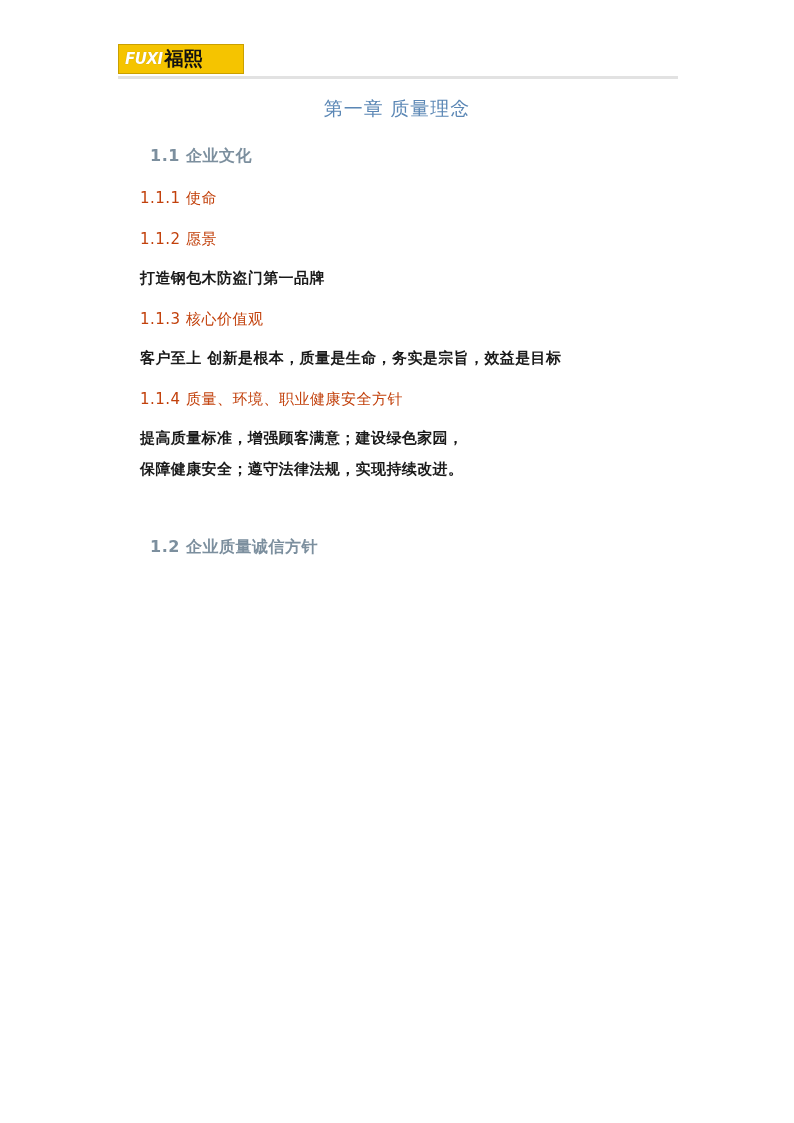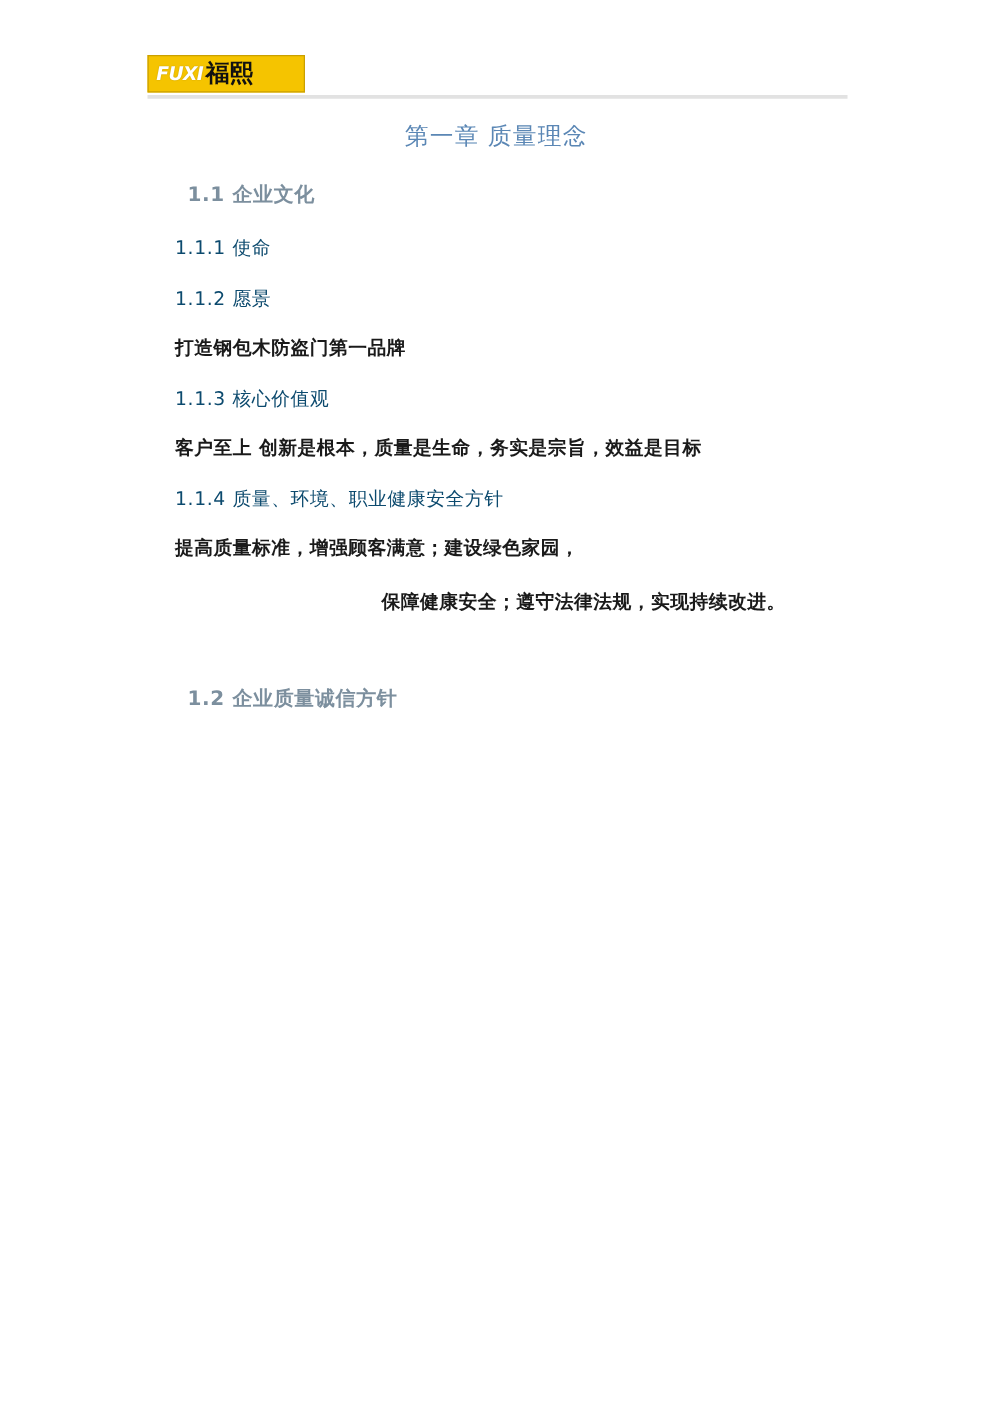--- a/index.html
+++ b/index.html
@@ -94,38 +94,37 @@
     font-size: 16px;
     font-weight: bold;
     color: #7c8f9e;
     margin: 24px 0 0 150px;
     letter-spacing: 0.5px;
   }
 
   .h3 {
     font-family: "DejaVu Sans", sans-serif;
     font-size: 15px;
-    color: #0c4a6e;
+    color: #c2410c;
     margin: 22px 0 0 140px;
     font-weight: normal;
     letter-spacing: 0.5px;
   }
 
   .body-line {
     font-family: "DejaVu Sans", sans-serif;
     font-size: 15px;
     font-weight: bold;
     color: #1a1a1a;
     margin: 20px 0 0 140px;
     letter-spacing: 0.4px;
   }
 
   .body-line.tight {
-    margin-top: 24px;
-    text-align: center;
+    margin-top: 12px;
   }
 
   .spacer-block {
     height: 34px;
   }
 </style>
 </head>
 <body>
 
 <div class="page">

